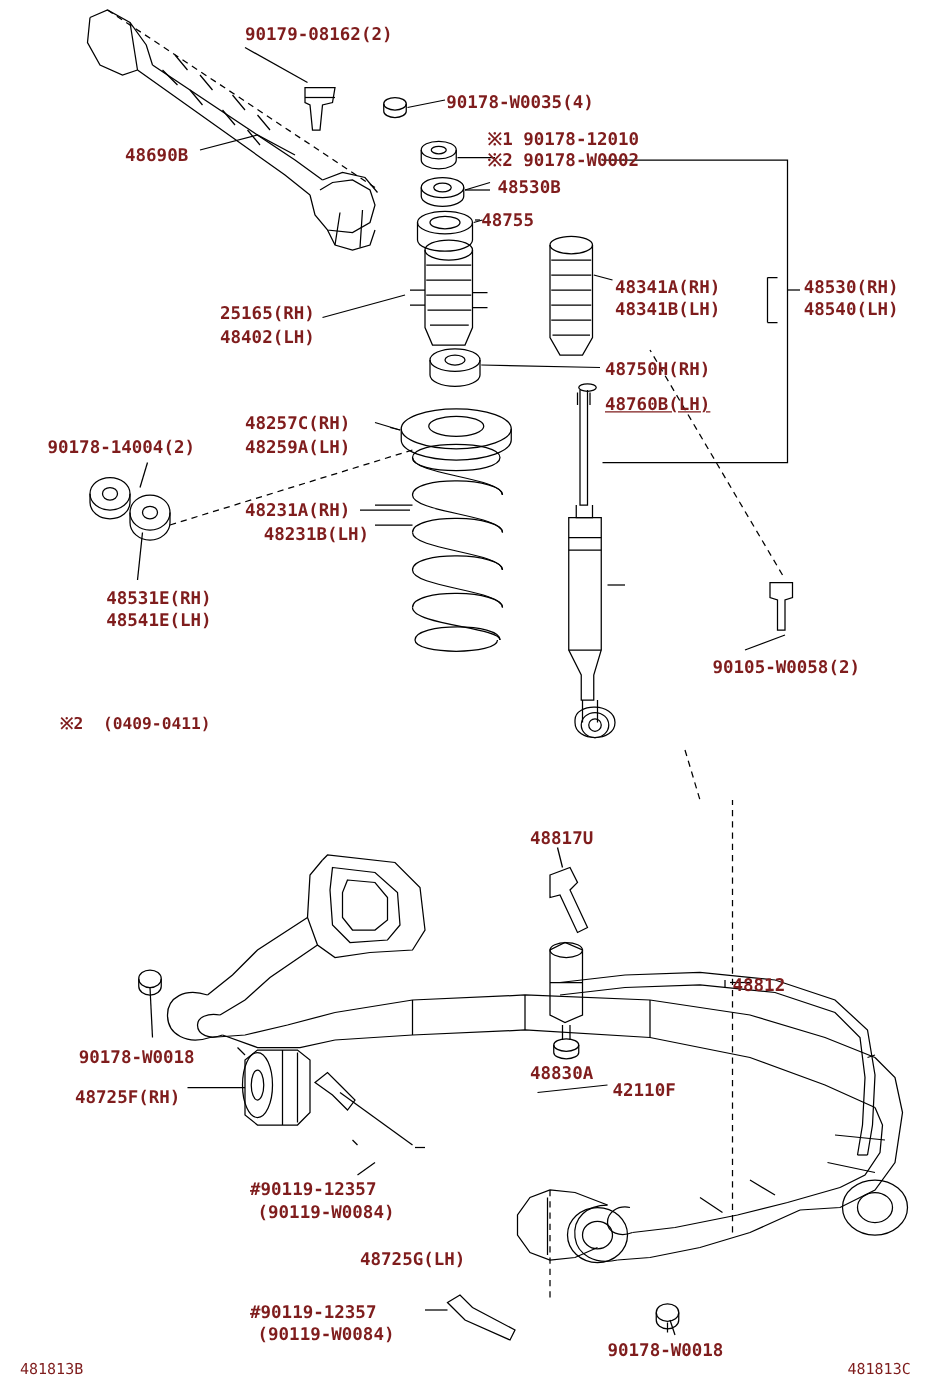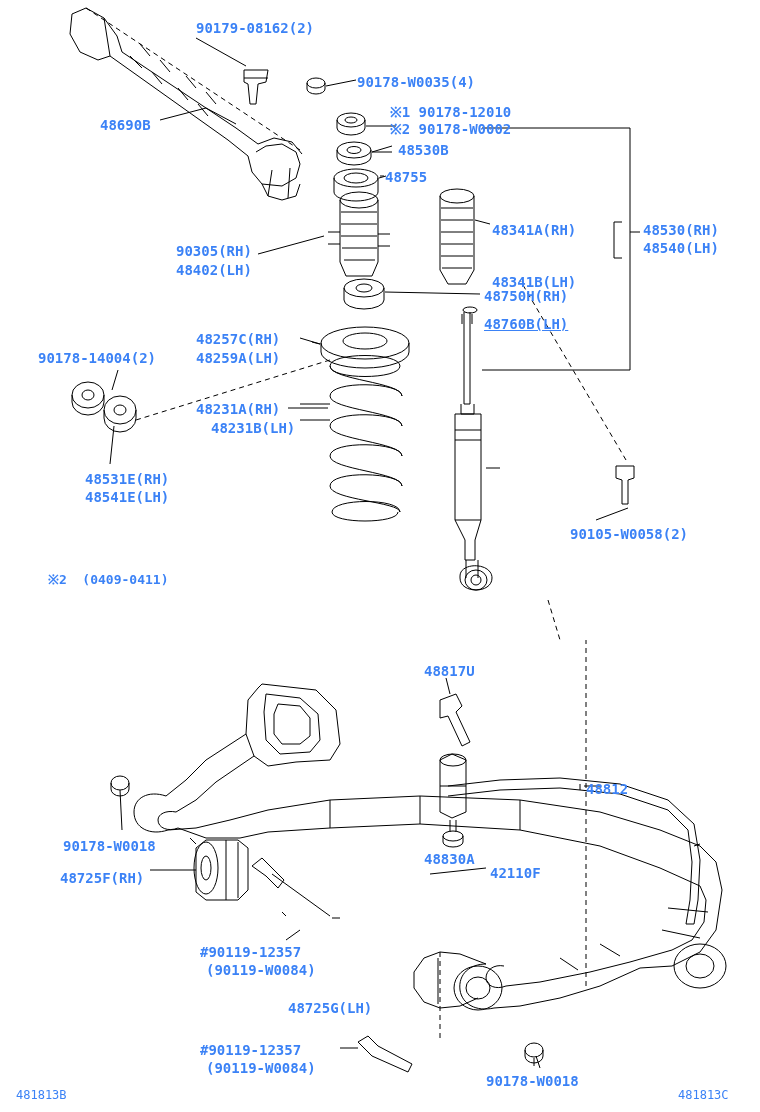--- a/index.html
+++ b/index.html
@@ -13,21 +13,21 @@
     height: 1112px;
     background: #ffffff;
     font-family: "DejaVu Sans Mono", "Liberation Mono", monospace;
     overflow: hidden;
   }
   .lbl {
     position: absolute;
     font-family: "DejaVu Sans Mono", "Liberation Mono", monospace;
     font-size: 14px;
     font-weight: bold;
-    color: #3b82f6;
+    color: #7f1d1d;
     white-space: pre;
     line-height: 17px;
     letter-spacing: 0px;
   }
   .lbl.corner {
     font-size: 12px;
     font-weight: normal;
   }
   .lbl.note {
     font-size: 13px;
@@ -284,24 +284,24 @@
 
   <div id="label-layer">
       <div class="lbl" style="left: 100px; top: 117px;">48690B</div>
       <div class="lbl" style="left: 196px; top: 20px;">90179-08162(2)</div>
       <div class="lbl" style="left: 357px; top: 74px;">90178-W0035(4)</div>
       <div class="lbl" style="left: 390px; top: 104px;">※1 90178-12010</div>
       <div class="lbl" style="left: 390px; top: 121px;">※2 90178-W0002</div>
       <div class="lbl" style="left: 398px; top: 142px;">48530B</div>
       <div class="lbl" style="left: 385px; top: 169px;">48755</div>
       <div class="lbl" style="left: 492px; top: 222px; text-align: center;">48341A(RH)</div>
-      <div class="lbl" style="left: 492px; top: 240px; margin-top: 34px;">48341B(LH)</div>
+      <div class="lbl" style="left: 492px; top: 240px;">48341B(LH)</div>
       <div class="lbl" style="left: 643px; top: 222px;">48530(RH)</div>
       <div class="lbl" style="left: 643px; top: 240px;">48540(LH)</div>
-      <div class="lbl" style="left: 176px; top: 243px;">90305(RH)</div>
+      <div class="lbl" style="left: 176px; top: 243px;">25165(RH)</div>
       <div class="lbl" style="left: 176px; top: 262px;">48402(LH)</div>
       <div class="lbl" style="left: 484px; top: 288px;">48750H(RH)</div>
       <div class="lbl" style="left: 484px; top: 316px; text-decoration: underline;">48760B(LH)</div>
       <div class="lbl" style="left: 196px; top: 331px;">48257C(RH)</div>
       <div class="lbl" style="left: 196px; top: 350px;">48259A(LH)</div>
       <div class="lbl" style="left: 38px; top: 350px;">90178-14004(2)</div>
       <div class="lbl" style="left: 196px; top: 401px;">48231A(RH)</div>
       <div class="lbl" style="left: 196px; top: 420px; margin-left: 15px;">48231B(LH)</div>
       <div class="lbl" style="left: 85px; top: 471px;">48531E(RH)</div>
       <div class="lbl" style="left: 85px; top: 489px;">48541E(LH)</div>

